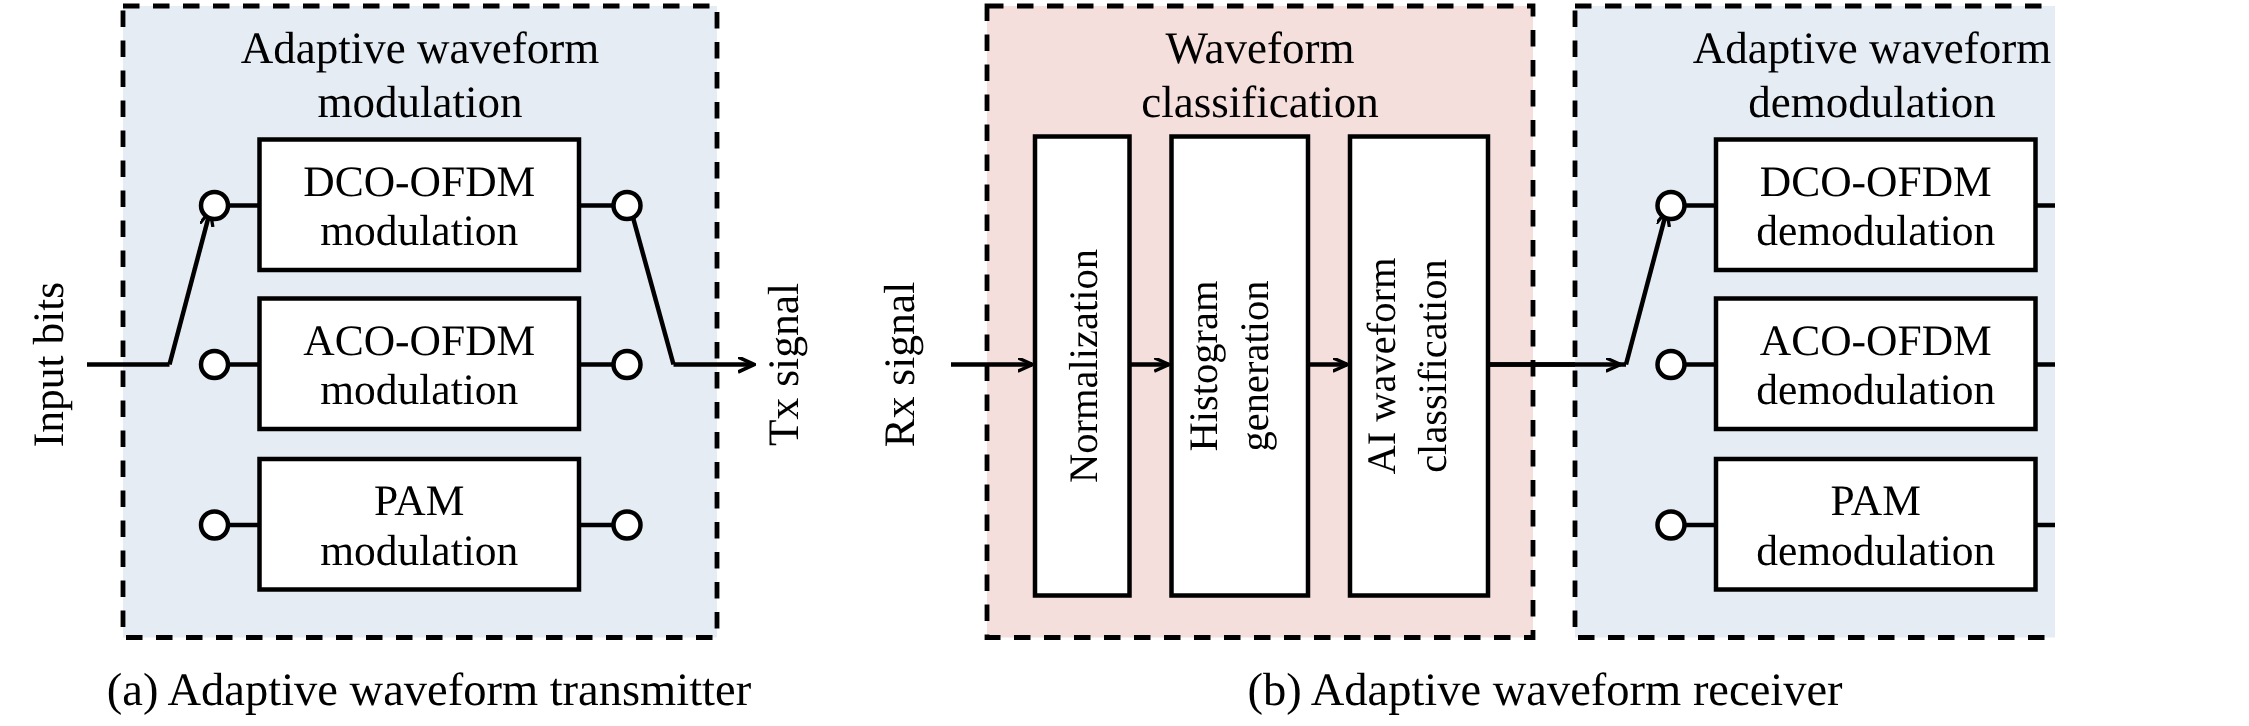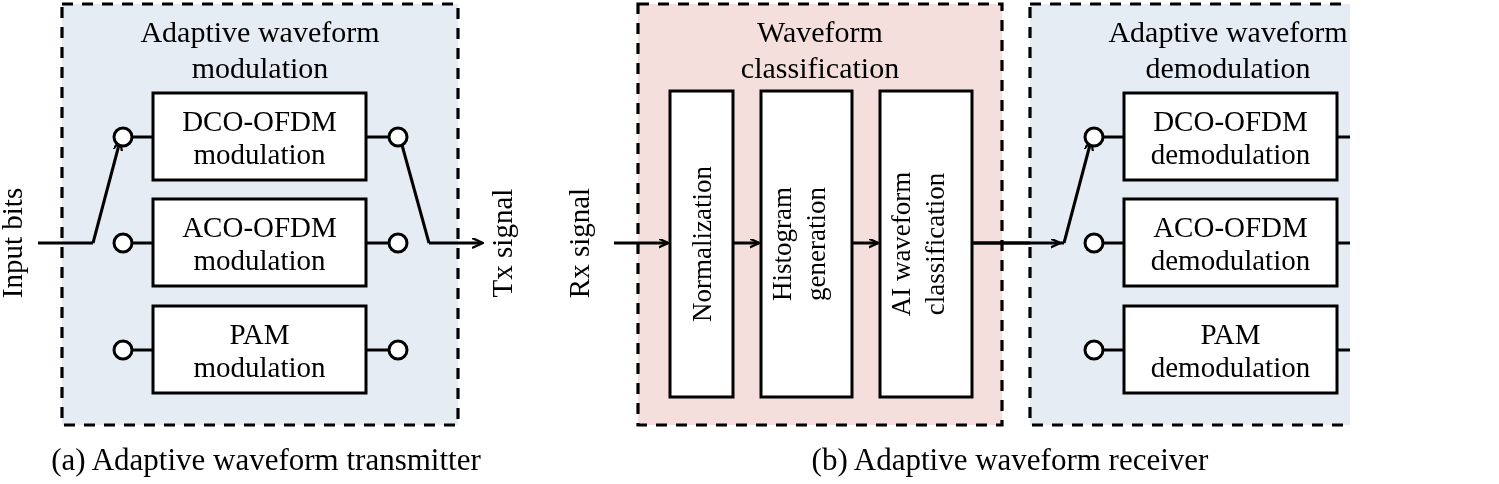--- a/index.html
+++ b/index.html
@@ -7,20 +7,21 @@
     padding: 0;
     background: #ffffff;
   }
   #root {
     position: relative;
     width: 1350px;
     height: 484px;
     background: #ffffff;
     font-family: "Liberation Serif", "DejaVu Serif", serif;
     overflow: hidden;
+    margin-left: 20px;
   }
   svg.diagram {
     position: absolute;
     left: 0;
     top: 0;
     width: 1499px;
     height: 484px;
   }
   .blk-text {
     font-family: "Liberation Serif", "DejaVu Serif", serif;

